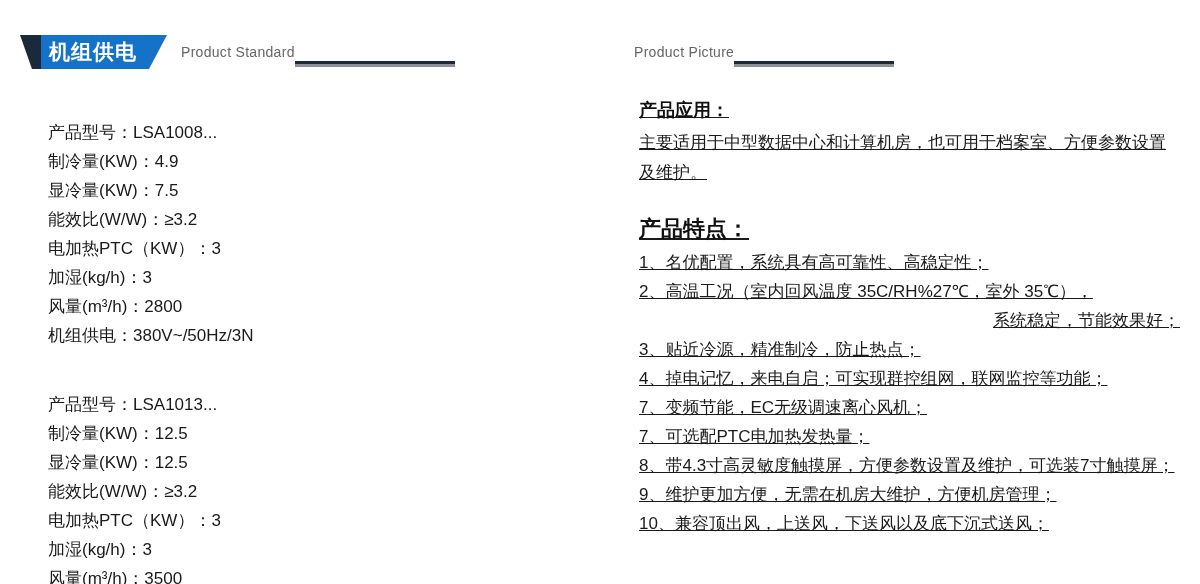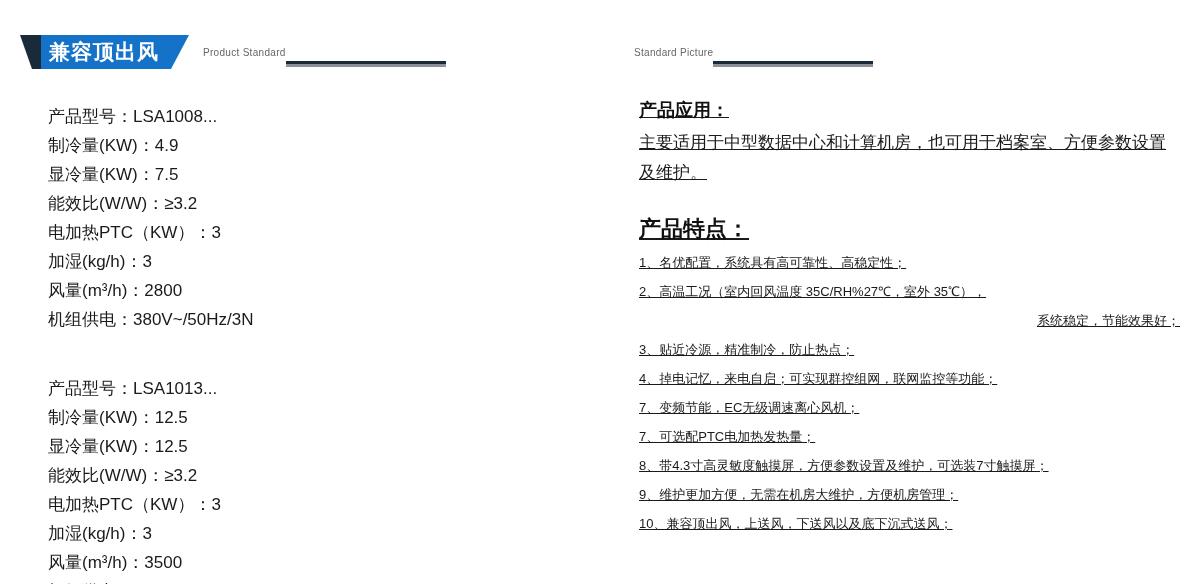--- a/index.html
+++ b/index.html
@@ -60,21 +60,21 @@
   .banner-cn {
     color: #ffffff;
     font-size: 21px;
     font-weight: bold;
     letter-spacing: 1px;
     white-space: nowrap;
   }
   .banner-en {
     margin-left: 14px;
     color: #666666;
-    font-size: 10px;
+    font-size: 14px;
     white-space: nowrap;
     letter-spacing: .3px;
   }
   .rule-wrap {
     flex: 1;
     display: flex;
     align-items: flex-end;
     height: 34px;
     padding-bottom: 4px;
   }
@@ -86,21 +86,21 @@
   .rule-line2 {
     flex: 1;
     height: 3px;
     background: #8b9099;
   }
   .rule-stack { flex: 1; max-width: 160px; }
 
   
   .spec-block {
     margin-left: 28px;
-    margin-top: 30px;
+    margin-top: 46px;
   }
   .spec-block.second { margin-top: 40px; }
   .spec-line {
     font-size: 17px;
     line-height: 29px;
     color: #1a1a1a;
     white-space: nowrap;
   }
 
   
@@ -118,21 +118,21 @@
     max-width: 540px;
   }
   .features-title {
     font-size: 22px;
     font-weight: bold;
     color: #111111;
     margin-top: 26px;
     margin-bottom: 4px;
   }
   .feature-item {
-    font-size: 13px;
+    font-size: 17px;
     line-height: 29px;
     color: #1a1a1a;
     white-space: nowrap;
   }
   .feature-item.wrapline {
     white-space: normal;
     padding-left: 30px;
     text-align: right;
   }
 </style>
@@ -140,21 +140,21 @@
 <body>
 
 <div class="page">
 
   <div class="column left">
 
     <div class="section-header">
       <div class="banner">
         <div class="banner-dark"></div>
         <div class="banner-blue">
-          <span class="banner-cn">兼容顶出风</span>
+          <span class="banner-cn">机组供电</span>
         </div>
       </div>
       <span class="banner-en">Product Standard</span>
       <div class="rule-wrap rule-stack">
         <div style="flex:1;">
           <div class="rule-line"></div>
           <div class="rule-line2"></div>
         </div>
       </div>
     </div>
@@ -179,21 +179,21 @@
       <div class="spec-line">加湿(kg/h)：3</div>
       <div class="spec-line">风量(m³/h)：3500</div>
       <div class="spec-line">机组供电：380V~/50Hz/3N</div>
     </div>
 
   </div>
 
   <div class="column right">
 
     <div class="section-header">
-      <span class="banner-en">Standard Picture</span>
+      <span class="banner-en">Product Picture</span>
       <div class="rule-wrap rule-stack">
         <div style="flex:1;">
           <div class="rule-line"></div>
           <div class="rule-line2"></div>
         </div>
       </div>
     </div>
 
     <div class="right-body">
       <div class="sub-title">产品应用：</div>

